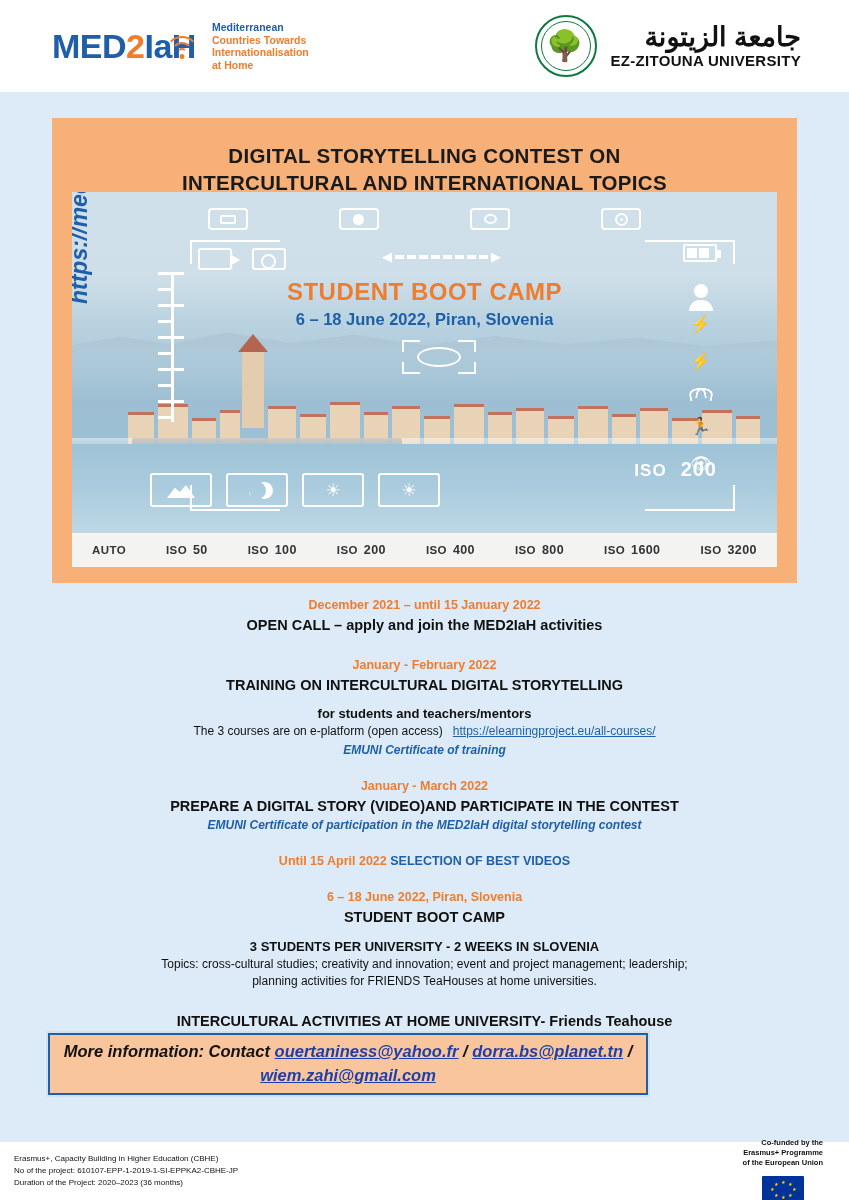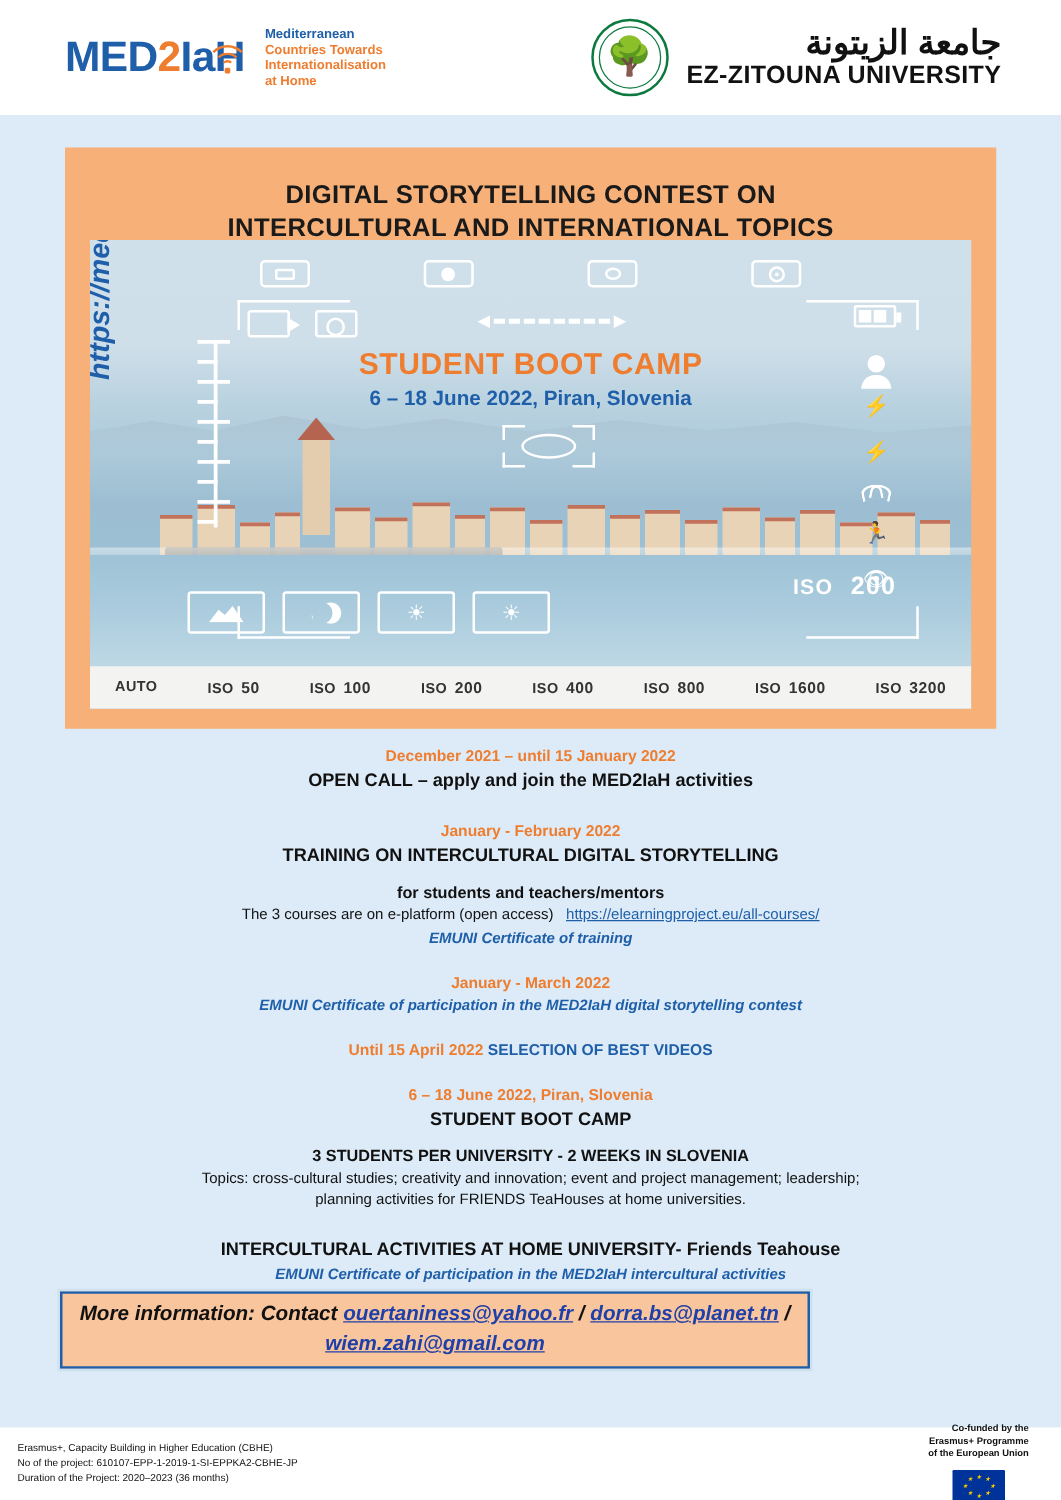--- a/index.html
+++ b/index.html
@@ -50,21 +50,21 @@
     width:62px; height:62px; border-radius:50%;
     border:2px solid #0c7a3f; display:flex; align-items:center; justify-content:center;
     position:relative; background:#fff;
   }
   .tree-emblem::after {
     content:""; position:absolute; inset:4px; border-radius:50%; border:1px solid #0c7a3f;
   }
   .tree-glyph { font-size:30px; color:#0c7a3f; line-height:1; z-index:1; }
   .uni-text { text-align:right; }
   .uni-ar { font-size:27px; font-weight:bold; color:#111; line-height:1.05; }
-  .uni-en { font-size:20px; font-weight:bold; color:#111; letter-spacing:0.3px; }
+  .uni-en { font-size:15px; font-weight:bold; color:#111; letter-spacing:0.3px; }
 
   
   .poster {
     position:absolute; left:52px; top:118px; width:745px; height:465px;
     background:#f7b077;
     padding: 16px 22px;
   }
   .poster-title {
     text-align:center; font-size:20.5px; font-weight:bold; color:#1a1a1a;
     line-height:1.33; letter-spacing:0.3px; margin-top:8px;
@@ -433,20 +433,21 @@
     <div class="t-sub">for students and teachers/mentors</div>
     <div class="t-plain">
       <span>The 3 courses are on e-platform (open access)</span>
       &nbsp; <a class="t-link" href="#">https://elearningproject.eu/all-courses/</a>
     </div>
     <div class="t-italic">EMUNI Certificate of training</div>
   </div>
 
   <div class="block">
     <div class="t-date">January - March 2022</div>
+    <div class="t-head">PREPARE A DIGITAL STORY (VIDEO)AND PARTICIPATE IN THE CONTEST</div>
     <div class="t-italic">EMUNI Certificate of participation in the MED2IaH digital storytelling contest</div>
   </div>
 
   <div class="block">
     <div class="t-date"><span>Until 15 April 2022</span><span class="blue"> SELECTION OF BEST VIDEOS</span></div>
   </div>
 
   <div class="block">
     <div class="t-date">6 – 18 June 2022, Piran, Slovenia</div>
     <div class="t-head">STUDENT BOOT CAMP</div>

